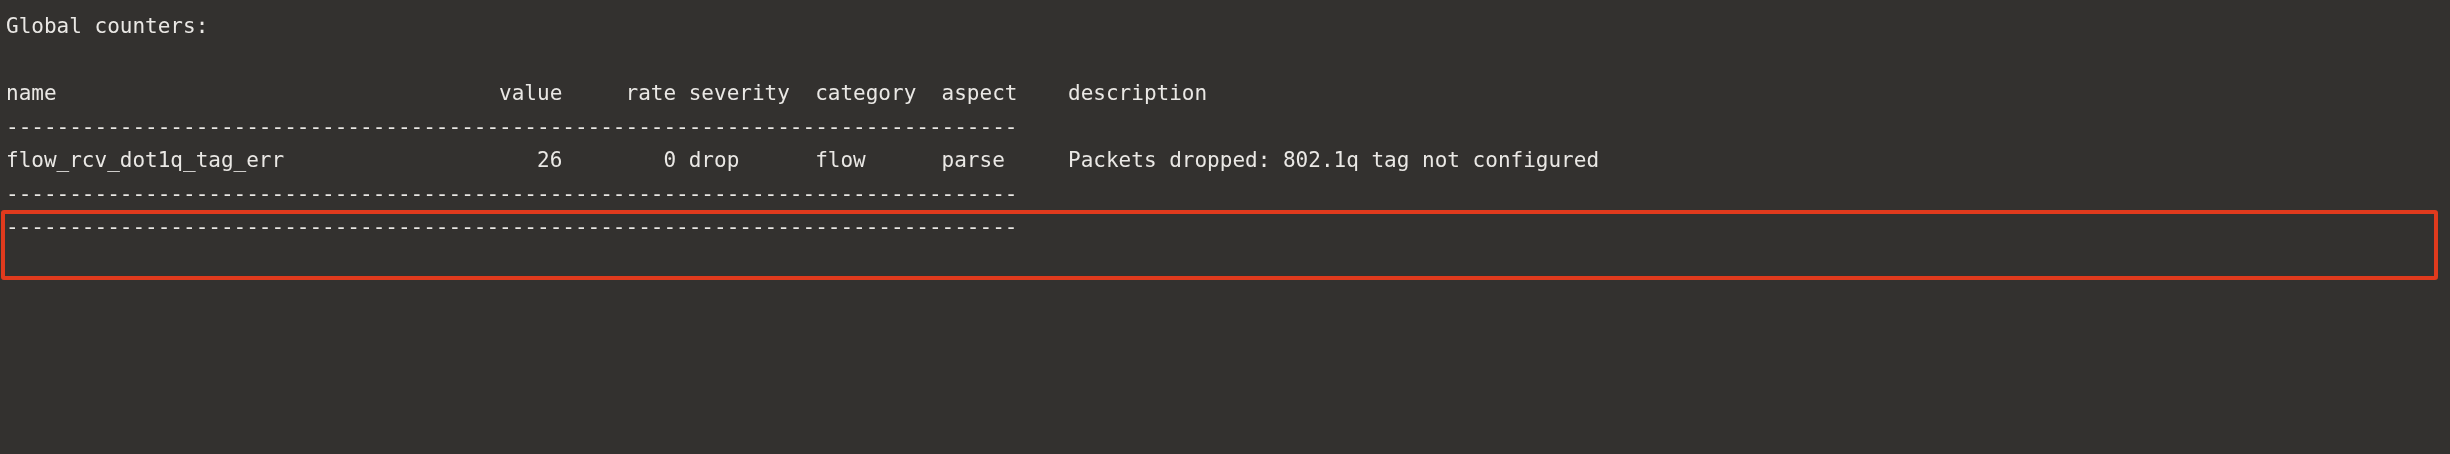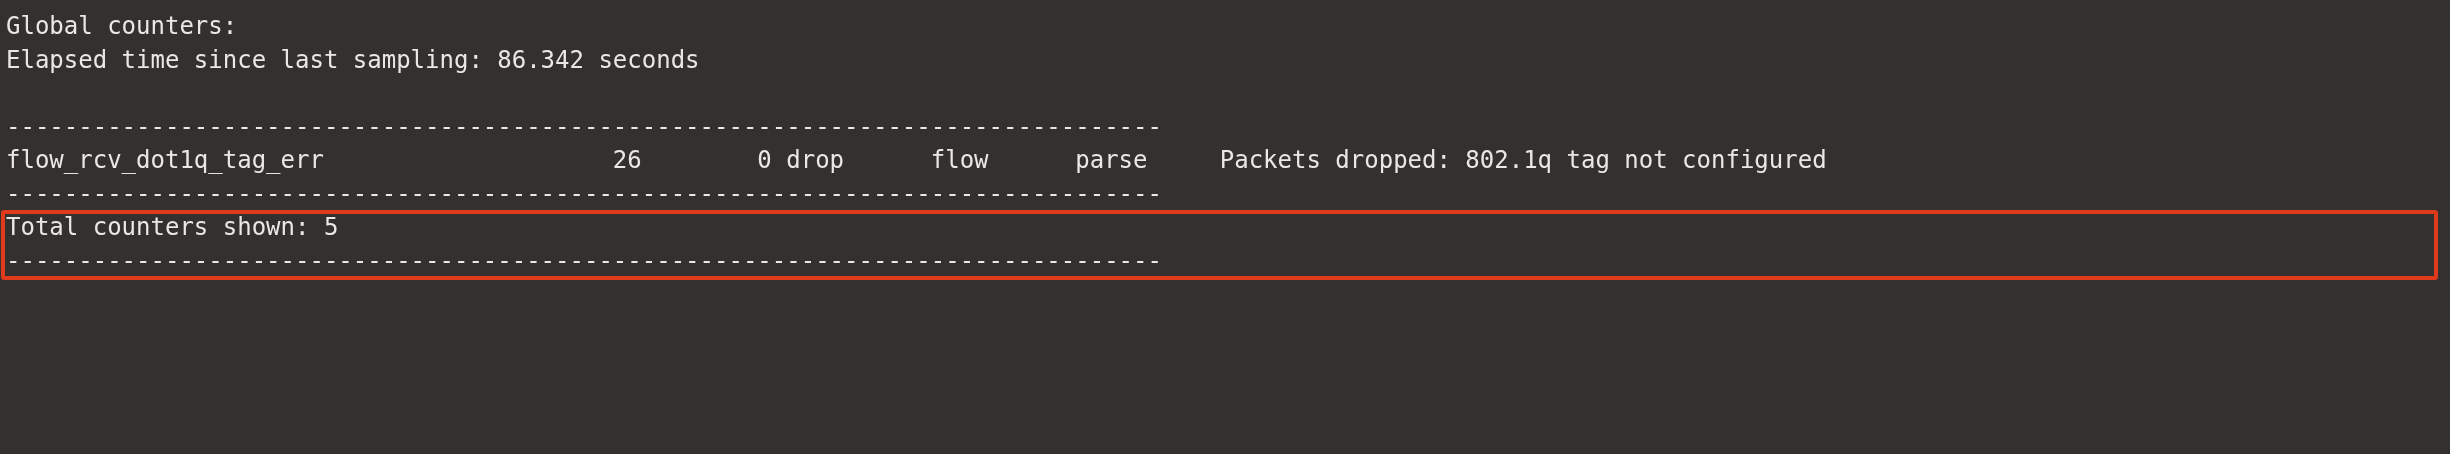--- a/index.html
+++ b/index.html
@@ -14,21 +14,21 @@
   }
   .terminal {
     position: relative;
     width: 2450px;
     height: 454px;
     background: #33312f;
   }
   .screen {
     padding: 10px 0 0 6px;
     font-family: "DejaVu Sans Mono", "Liberation Mono", monospace;
-    font-size: 24px;
+    font-size: 21px;
     line-height: 33.5px;
     color: #eae8e5;
   }
   .line {
     white-space: pre;
     height: 33.5px;
     overflow: visible;
   }
   #highlight-box {
     position: absolute;
@@ -39,24 +39,23 @@
     border-radius: 3px;
     pointer-events: none;
   }
 </style>
 </head>
 <body style="background: rgb(51, 49, 47);">
 
 <div class="terminal" style="background: rgb(51, 49, 47);">
   <div class="screen" style="color: rgb(234, 232, 229);">
     <div class="line">Global counters:</div>
-    <div class="line">Elapsed time since last sampling: 86.342 seconds</div>
     <div class="line"></div>
+    <div class="line" id="header-line">name                                   value     rate severity  category  aspect    description</div>
     <div class="line">--------------------------------------------------------------------------------</div>
     <div id="table-rows">
         <div class="line">flow_rcv_dot1q_tag_err                    26        0 drop      flow      parse     Packets dropped: 802.1q tag not configured</div>
       </div>
     <div class="line">--------------------------------------------------------------------------------</div>
-    <div class="line">Total counters shown: 5</div>
     <div class="line">--------------------------------------------------------------------------------</div>
   </div>
   <div id="highlight-box" style="top: 210px; height: 70px; border-color: rgb(224, 58, 29);"></div>
 </div>
 
 </body></html>

